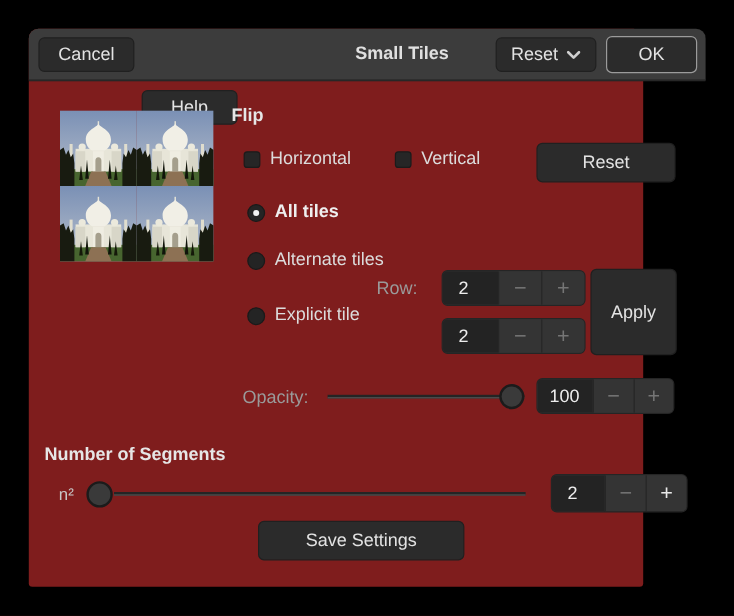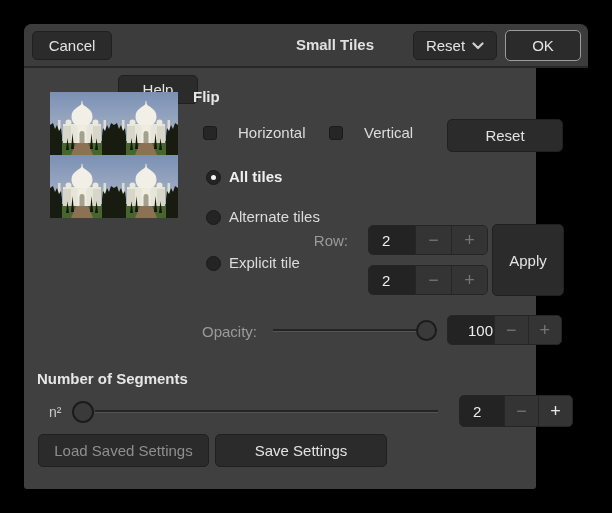--- a/index.html
+++ b/index.html
@@ -4,21 +4,21 @@
 <style>
   html,body { margin:0; padding:0; background:#000; }
   .stage {
     position:relative; width:612px; height:513px; background:#000;
     font-family:"Liberation Sans", sans-serif;
     -webkit-font-smoothing:antialiased;
     overflow:hidden;
   }
   .dialog {
     position:absolute; left:24px; top:24px; width:512px; height:465px;
-    background:#404040; border-radius:8px 8px 3px 3px;
+    background:#7f1d1d; border-radius:8px 8px 3px 3px;
   }
   .titlebar {
     position:absolute; left:0; top:0; width:564px; height:42px;
     background:#3c3c3c; border-radius:8px 8px 0 0;
     border-bottom:2px solid #272727;
   }
   .btn {
     position:absolute; box-sizing:border-box;
     background:#2b2b2b; border:1px solid #202020; border-radius:5px;
     color:#e3e3e3; font-size:15px; font-family:inherit;
@@ -36,21 +36,21 @@
 
   .lbl { position:absolute; color:#dcdcdc; font-size:15px; line-height:18px; }
   .bold { font-weight:bold; }
   .dim  { color:#9a9a9a; }
   .soft { color:#c8c8c8; }
 
   .preview { position:absolute; left:26px; top:68px; width:128px; height:126px; display:block; }
 
   .c-flip-heading { left:169px; top:64px; color:#e6e6e6; }
 
-  .check-row { position:absolute; height:18px; display:flex; align-items:center; gap:21px; }
+  .check-row { position:absolute; height:18px; display:flex; align-items:center; gap:8px; }
   .checkbox {
     width:14px; height:14px; box-sizing:border-box; flex:0 0 auto;
     background:#262626; border:1px solid #1b1b1b; border-radius:3px;
   }
   .c-check-h { left:179px; top:100px; }
   .c-check-v { left:305px; top:100px; }
 
   .c-flip-reset { left:423px; top:95px; width:116px; height:33px; }
 
   .radio-row { position:absolute; height:18px; display:flex; align-items:center; gap:8px; }
@@ -83,21 +83,21 @@
     display:flex; align-items:center; justify-content:center;
     color:#757575; font-size:18px; border-left:1px solid #262626;
     background:#343434; flex:1 1 auto;
   }
   .spin .sbtn.bright { color:#e9e9e9; }
 
   .c-spin-row { left:344px; top:201px; width:120px; height:30px; }
   .c-spin-col { left:344px; top:241px; width:120px; height:30px; }
   .c-spin-row .val, .c-spin-col .val { width:46px; }
   .c-spin-op  { left:423px; top:291px; width:115px; height:30px; }
-  .c-spin-op .val { width:46px; padding-left:20px;text-align:center; }
+  .c-spin-op .val { width:46px; padding-left:10px;text-align:center; }
   .c-spin-n   { left:435px; top:371px; width:114px; height:32px; }
   .c-spin-n .val { width:44px; }
 
   .c-apply { left:468px; top:200px; width:72px; height:72px; }
 
   .c-op-lbl { left:178px; top:299px; }
   .track {
     position:absolute; height:2px; background:#242424;
     border-bottom:1px solid #545454;
   }
@@ -234,17 +234,16 @@
     <div class="lbl bold c-seg-heading">Number of Segments</div>
     <div class="lbl soft c-n-lbl">n²</div>
     <div class="track c-n-track"></div>
     <div class="thumb c-n-thumb"></div>
     <div class="spin c-spin-n">
       <div class="val">2</div>
       <div class="sbtn">−</div>
       <div class="sbtn bright">+</div>
     </div>
 
-    <button class="btn dimtext c-load">Load Saved Settings</button>
     <button class="btn c-save">Save Settings</button>
 
   </div>
 </div>
 
 </body></html>

